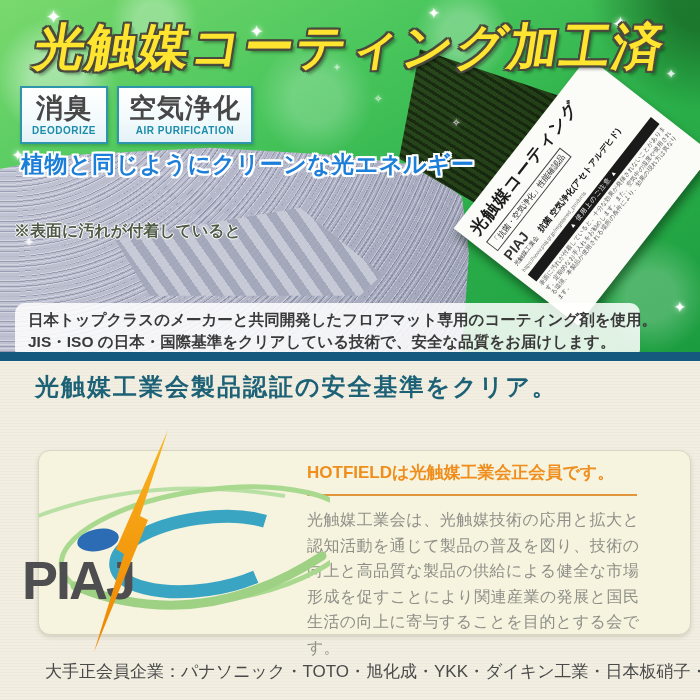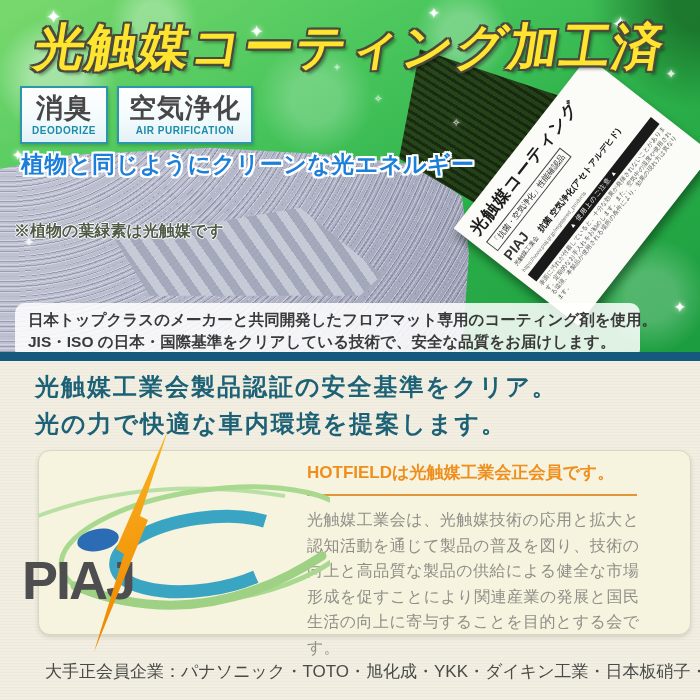--- a/index.html
+++ b/index.html
@@ -152,34 +152,33 @@
           <div class="c-org">光触媒工業会</div>
         </div>
         <div class="c-feat">抗菌 空気浄化(アセトアルデヒド)</div>
       </div>
       <div class="c-url">https://www.piaj.gr.jp/registered_products</div>
       <div class="c-notice">▲ 使用上のご注意 ▲</div>
       <div class="c-fine">表面に汚れが付着していると、十分な効果が発揮されないことがあります。定期的なお手入れをお勧めします。また、空気中の湿度や使用される環境、本製品が使用される場所の条件により、効果の現れ方は異なります。</div>
     </div>
 
     <div class="lead lead1">植物と同じようにクリーンな光エネルギー</div>
-    <div class="note">※植物の葉緑素は光触媒です</div>
+    <div class="note">※表面に汚れが付着していると</div>
 
     <div class="infobox">
       <div>日本トップクラスのメーカーと共同開発したフロアマット専用のコーティング剤を使用。</div>
       <div>JIS・ISO の日本・国際基準をクリアしている技術で、安全な品質をお届けします。</div>
     </div>
   </div>
 
   <div class="divider"></div>
 
   <div class="bottom">
     <div class="serif-head">
       <div>光触媒工業会製品認証の安全基準をクリア。</div>
-      <div>光の力で快適な車内環境を提案します。</div>
     </div>
 
     <div class="assoc-box"></div>
 
     <svg class="piaj-svg" viewBox="0 0 340 240">
       <defs>
         <linearGradient id="boltGrad" x1="0" y1="0" x2="0" y2="1">
           <stop offset="0" stop-color="#f9b420"></stop>
           <stop offset="1" stop-color="#ef8500"></stop>
         </linearGradient>

